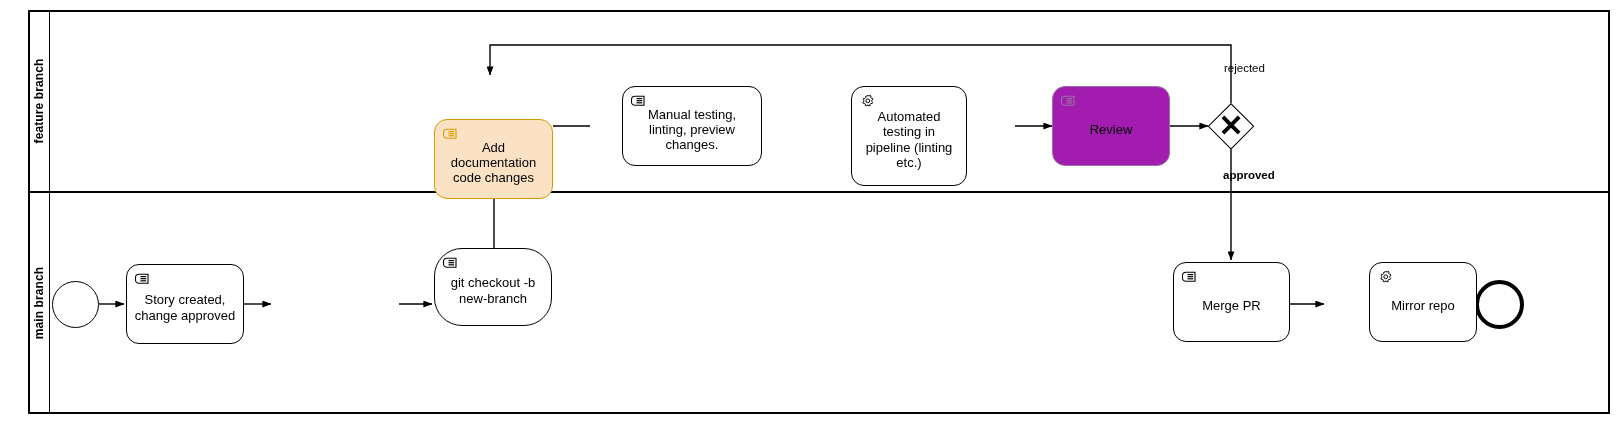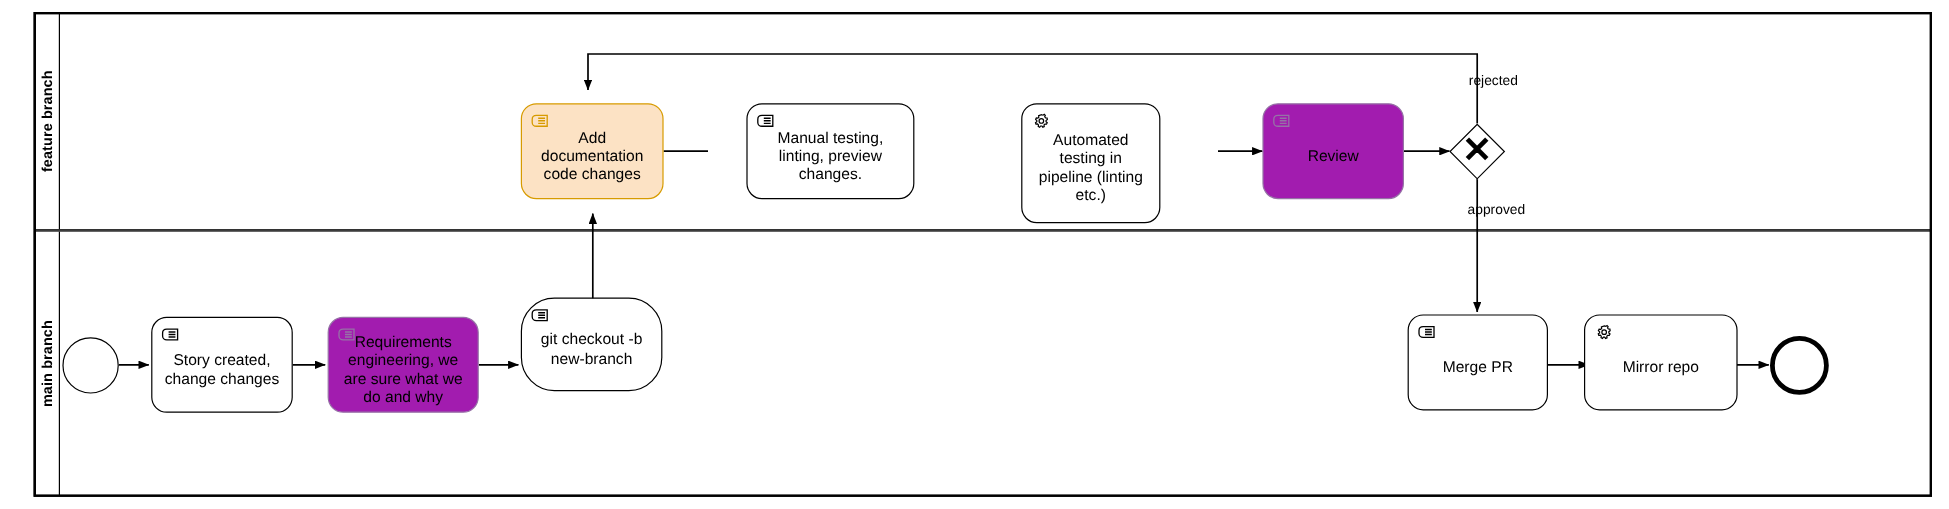--- a/index.html
+++ b/index.html
@@ -68,20 +68,21 @@
   }
   .task .task-label {
     font-size: 13px;
     line-height: 1.18;
     color: #000000;
     width: 100%;
   }
   .task.orange {
     background: #fce2c4;
     border-color: #d79b00;
+    margin-top: 33px;
   }
   .task.purple {
     background: #a21caf;
     border-color: #9673a6;
   }
   .task-icon {
     position: absolute;
     left: 7px;
     top: 6px;
     width: 18px;
@@ -198,54 +199,43 @@
     <path class="flow-line" d="M 1231 103 L 1231 45 L 490 45 L 490 75" marker-end="url(#arrowhead)"></path>
 
     <path class="flow-line" d="M 1231 149 L 1231 260" marker-end="url(#arrowhead)"></path>
 
     <path class="flow-line" d="M 1290 304 L 1324 304" marker-end="url(#arrowhead)"></path>
 
     <path class="flow-line" d="M 1440 304 L 1474 304" marker-end="url(#arrowhead)"></path>
   </svg>
 
   <span class="flow-label" style="left:1206px; top:62px;">rejected</span>
-  <span class="flow-label" style="left:1205px; top:169px;">approved</span>
+  <span class="flow-label" style="left:1205px; top:169px;font-weight:bold;">approved</span>
 
   <div class="event start" style="left:52px; top:281px; width:47px; height:47px;"></div>
 
   <div class="event end" style="left:1475px; top:280px; width:49px; height:49px;"></div>
 
   <div class="gateway" style="left:1208px; top:103px; width:46px; height:46px;">
     <div class="diamond"></div>
     <div class="xmark">✕</div>
   </div>
 
   <div class="task" style="left:126px; top:264px; width:118px; height:80px;">
     <span class="task-icon">
       <svg viewBox="0 0 18 16" width="18" height="16">
         <path d="M1.5 6.5 C1.5 4.5 3 3.2 5 3.2 L14 3.2 L14 12.2 L5 12.2 C3 12.2 1.5 10.9 1.5 9 Z" fill="none" stroke="#000000" stroke-width="1.1"></path>
         <line x1="6.5" y1="5.6" x2="12.2" y2="5.6" stroke="#000000" stroke-width="1.2"></line>
         <line x1="6.5" y1="7.7" x2="12.2" y2="7.7" stroke="#000000" stroke-width="1.2"></line>
         <line x1="6.5" y1="9.8" x2="12.2" y2="9.8" stroke="#000000" stroke-width="1.2"></line>
       </svg>
     </span>
-    <span class="task-label">Story created, change changes</span>
-  </div>
-
-  <div class="task purple" style="left:273px; top:264px; width:126px; height:80px;">
-    <span class="task-icon">
-      <svg viewBox="0 0 18 16" width="18" height="16">
-        <path d="M1.5 6.5 C1.5 4.5 3 3.2 5 3.2 L14 3.2 L14 12.2 L5 12.2 C3 12.2 1.5 10.9 1.5 9 Z" fill="none" stroke="#9673a6" stroke-width="1.1"></path>
-        <line x1="6.5" y1="5.6" x2="12.2" y2="5.6" stroke="#9673a6" stroke-width="1.2"></line>
-        <line x1="6.5" y1="7.7" x2="12.2" y2="7.7" stroke="#9673a6" stroke-width="1.2"></line>
-        <line x1="6.5" y1="9.8" x2="12.2" y2="9.8" stroke="#9673a6" stroke-width="1.2"></line>
-      </svg>
-    </span>
-    <span class="task-label">Requirements engineering, we are sure what we do and why</span>
-  </div>
+    <span class="task-label">Story created, change approved</span>
+  </div>
+
 
   <div class="task" style="left:434px; top:248px; width:118px; height:78px;border-radius:28px;">
     <span class="task-icon">
       <svg viewBox="0 0 18 16" width="18" height="16">
         <path d="M1.5 6.5 C1.5 4.5 3 3.2 5 3.2 L14 3.2 L14 12.2 L5 12.2 C3 12.2 1.5 10.9 1.5 9 Z" fill="none" stroke="#000000" stroke-width="1.1"></path>
         <line x1="6.5" y1="5.6" x2="12.2" y2="5.6" stroke="#000000" stroke-width="1.2"></line>
         <line x1="6.5" y1="7.7" x2="12.2" y2="7.7" stroke="#000000" stroke-width="1.2"></line>
         <line x1="6.5" y1="9.8" x2="12.2" y2="9.8" stroke="#000000" stroke-width="1.2"></line>
       </svg>
     </span>
@@ -308,21 +298,21 @@
       <svg viewBox="0 0 18 16" width="18" height="16">
         <path d="M1.5 6.5 C1.5 4.5 3 3.2 5 3.2 L14 3.2 L14 12.2 L5 12.2 C3 12.2 1.5 10.9 1.5 9 Z" fill="none" stroke="#000000" stroke-width="1.1"></path>
         <line x1="6.5" y1="5.6" x2="12.2" y2="5.6" stroke="#000000" stroke-width="1.2"></line>
         <line x1="6.5" y1="7.7" x2="12.2" y2="7.7" stroke="#000000" stroke-width="1.2"></line>
         <line x1="6.5" y1="9.8" x2="12.2" y2="9.8" stroke="#000000" stroke-width="1.2"></line>
       </svg>
     </span>
     <span class="task-label">Merge PR</span>
   </div>
 
-  <div class="task" style="left:1320px; top:262px; width:128px; height:80px;">
+  <div class="task" style="left:1369px; top:262px; width:108px; height:80px;">
     <span class="task-icon">
       <svg viewBox="0 0 18 16" width="18" height="16">
         <path d="M9 2.6 L10.2 3.0 L11.2 2.2 L12.1 3.1 L11.6 4.3 L12.3 5.2 L13.6 5.3 L13.8 6.6
                  L12.7 7.4 L12.7 8.4 L13.7 9.3 L13.1 10.5 L11.8 10.4 L11.0 11.2 L11.2 12.5
                  L10.0 13.0 L9.2 12.0 L8.2 12.0 L7.4 13.0 L6.2 12.4 L6.4 11.1 L5.6 10.3
                  L4.3 10.4 L3.9 9.2 L5.0 8.4 L5.0 7.4 L4.0 6.5 L4.6 5.3 L5.9 5.5 L6.7 4.7
                  L6.5 3.4 Z" fill="none" stroke="#000000" stroke-width="1"></path>
         <circle cx="8.8" cy="7.8" r="1.9" fill="none" stroke="#000000" stroke-width="1"></circle>
       </svg>
     </span>

